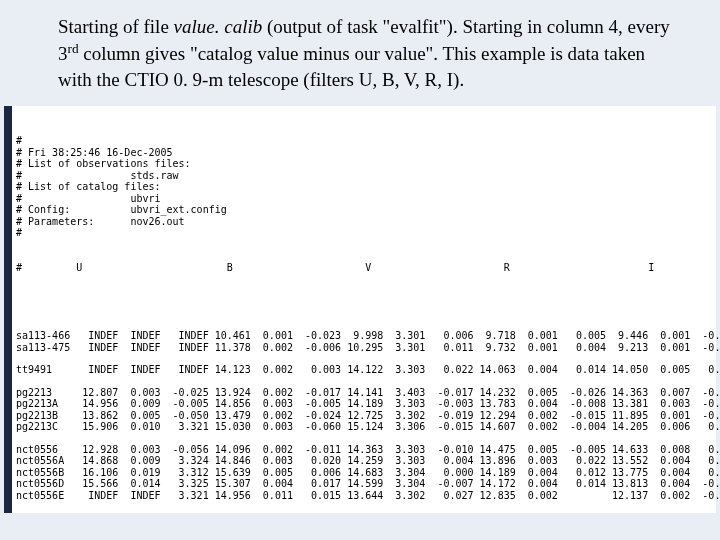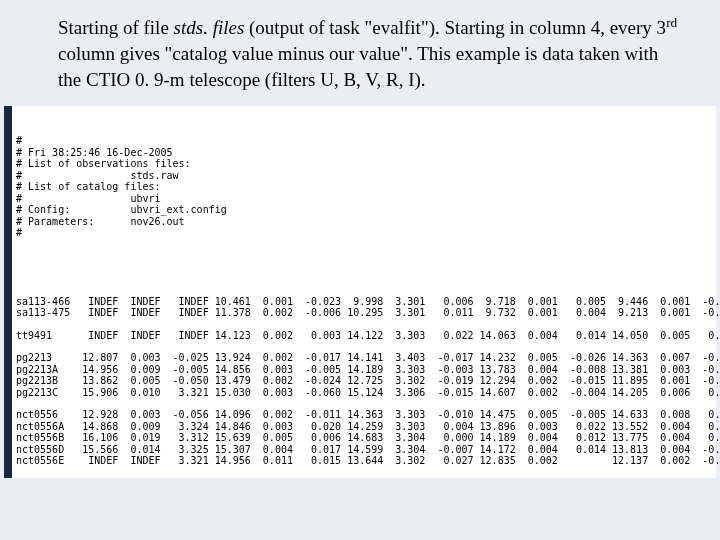--- a/index.html
+++ b/index.html
@@ -42,20 +42,21 @@
   .hdr, .hdrcols, .row, .blank {
     display: block;
     padding-left: 12px;
   }
   .blank { height: 11px; }
 </style>
 </head>
 <body>
 
 <div class="caption">
-  <span>Starting of file </span><i>stds. files</i><span> (output of task "evalfit"). Starting in column 4, every 3</span><sup>rd</sup><span> column gives "catalog value minus our value". This example is data taken with the CTIO 0. 9-m telescope (filters U, B, V, R, I).</span>
+  <span>Starting of file </span><i>value. calib</i><span> (output of task "evalfit"). Starting in column 4, every 3</span><sup>rd</sup><span> column gives "catalog value minus our value". This example is data taken with the CTIO 0. 9-m telescope (filters U, B, V, R, I).</span>
 </div>
 
 <div class="filearea">
   <div id="hdrblock"><span class="hdr">#</span><span class="hdr"># Fri 38:25:46 16-Dec-2005</span><span class="hdr"># List of observations files:</span><span class="hdr">#                  stds.raw</span><span class="hdr"># List of catalog files:</span><span class="hdr">#                  ubvri</span><span class="hdr"># Config:          ubvri_ext.config</span><span class="hdr"># Parameters:      nov26.out</span><span class="hdr">#</span></div>
+  <span class="hdr">#         U                        B                      V                      R                       I</span>
   <span class="blank"></span>
   <div id="databody"><span class="row">sa113-466   INDEF  INDEF   INDEF 10.461  0.001  -0.023  9.998  3.301   0.006  9.718  0.001   0.005  9.446  0.001  -0.005</span><span class="row">sa113-475   INDEF  INDEF   INDEF 11.378  0.002  -0.006 10.295  3.301   0.011  9.732  0.001   0.004  9.213  0.001  -0.005</span><span class="blank"></span><span class="row">tt9491      INDEF  INDEF   INDEF 14.123  0.002   0.003 14.122  3.303   0.022 14.063  0.004   0.014 14.050  0.005   0.021</span><span class="blank"></span><span class="row">pg2213     12.807  0.003  -0.025 13.924  0.002  -0.017 14.141  3.403  -0.017 14.232  0.005  -0.026 14.363  0.007  -0.035</span><span class="row">pg2213A    14.956  0.009  -0.005 14.856  0.003  -0.005 14.189  3.303  -0.003 13.783  0.004  -0.008 13.381  0.003  -0.011</span><span class="row">pg2213B    13.862  0.005  -0.050 13.479  0.002  -0.024 12.725  3.302  -0.019 12.294  0.002  -0.015 11.895  0.001  -0.013</span><span class="row">pg2213C    15.906  0.010   3.321 15.030  0.003  -0.060 15.124  3.306  -0.015 14.607  0.002  -0.004 14.205  0.006   0.000</span><span class="blank"></span><span class="row">nct0556    12.928  0.003  -0.056 14.096  0.002  -0.011 14.363  3.303  -0.010 14.475  0.005  -0.005 14.633  0.008   0.001</span><span class="row">nct0556A   14.868  0.009   3.324 14.846  0.003   0.020 14.259  3.303   0.004 13.896  0.003   0.022 13.552  0.004   0.027</span><span class="row">nct0556B   16.106  0.019   3.312 15.639  0.005   0.006 14.683  3.304   0.000 14.189  0.004   0.012 13.775  0.004   0.003</span><span class="row">nct0556D   15.566  0.014   3.325 15.307  0.004   0.017 14.599  3.304  -0.007 14.172  0.004   0.014 13.813  0.004  -0.013</span><span class="row">nct0556E    INDEF  INDEF   3.321 14.956  0.011   0.015 13.644  3.302   0.027 12.835  0.002         12.137  0.002  -0.011</span></div>
 </div>
 
 </body></html>

